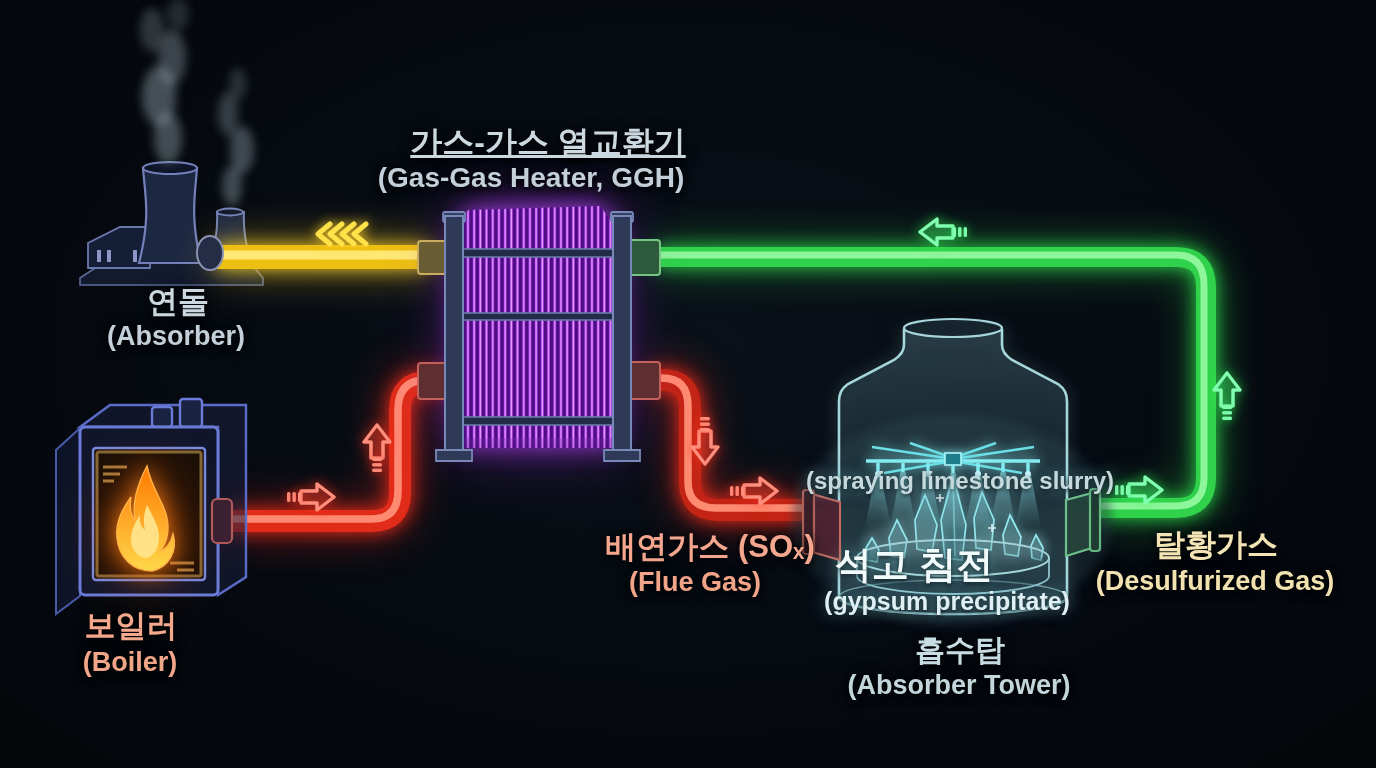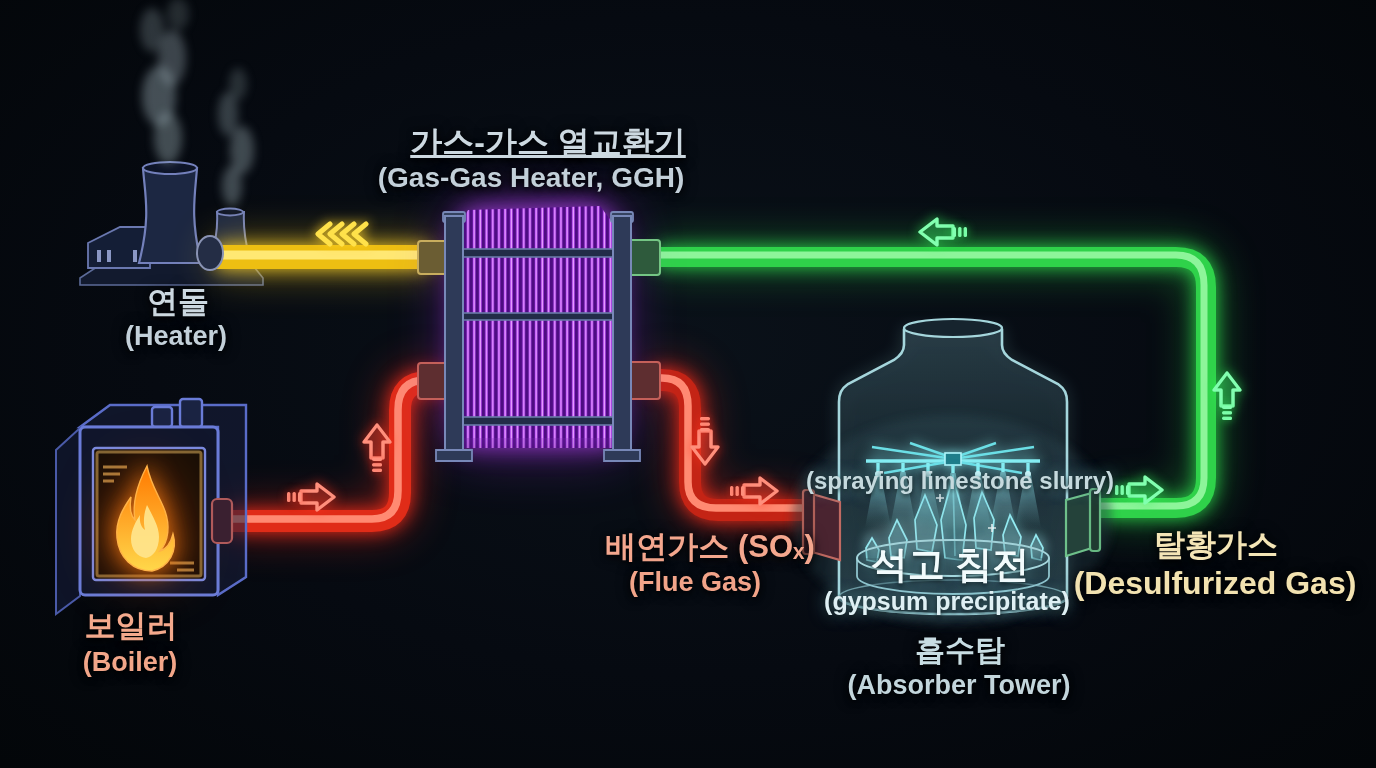--- a/index.html
+++ b/index.html
@@ -259,32 +259,32 @@
     <ellipse cx="242" cy="150" rx="12" ry="24" opacity="0.36"></ellipse>
     <ellipse cx="228" cy="114" rx="10" ry="22" opacity="0.3"></ellipse>
     <ellipse cx="238" cy="84" rx="9" ry="16" opacity="0.22"></ellipse>
   </g>
 </svg>
 
 <div class="label" style="left:548px;top:126px;font-size:32px;color:#cdd9e1;text-decoration:underline;">가스-가스 열교환기</div>
 <div class="label" style="left:531px;top:163px;font-size:28px;color:#c3d0d9;">(Gas-Gas Heater, GGH)</div>
 
 <div class="label" style="left:178px;top:286px;font-size:31px;color:#ccd8e0;">연돌</div>
-<div class="label" style="left:176px;top:322px;font-size:27px;color:#c3d0d9;">(Heater)</div>
+<div class="label" style="left:176px;top:322px;font-size:27px;color:#c3d0d9;">(Absorber)</div>
 
 <div class="label" style="left:131px;top:610px;font-size:31px;color:#f4a98c;">보일러</div>
 <div class="label" style="left:130px;top:648px;font-size:27px;color:#f2a689;">(Boiler)</div>
 
 <div class="label" style="left:710px;top:531px;font-size:31px;color:#f4a78e;">배연가스 (SOₓ)</div>
 <div class="label" style="left:695px;top:568px;font-size:27px;color:#f2a489;">(Flue Gas)</div>
 
 <div class="label" style="left:1216px;top:529px;font-size:31px;color:#f4e5b6;">탈황가스</div>
-<div class="label" style="left:1215px;top:567px;font-size:32px;color:#f2e2b0;">(Desulfurized Gas)</div>
+<div class="label" style="left:1215px;top:567px;font-size:27px;color:#f2e2b0;">(Desulfurized Gas)</div>
 
 <div class="label glow-cyan" style="left:960px;top:424px;font-size:24px;font-weight:600;color:#c6dade;margin-top:44px;">(spraying limestone slurry)</div>
 
-<div class="label glow-cyan" style="left:950px;top:546px;font-size:37px;color:#f2fbfc;text-align:center;">석고 침전</div>
+<div class="label glow-cyan" style="left:914px;top:546px;font-size:37px;color:#f2fbfc;text-align:center;">석고 침전</div>
 <div class="label glow-cyan" style="left:947px;top:588px;font-size:25px;font-weight:600;color:#dff0f4;">(gypsum precipitate)</div>
 
 <div class="label" style="left:960px;top:634px;font-size:30px;color:#c8dde3;">흡수탑</div>
 <div class="label" style="left:959px;top:671px;font-size:27px;color:#c3d6dc;">(Absorber Tower)</div>
 
 </div>
 
 </body></html>

